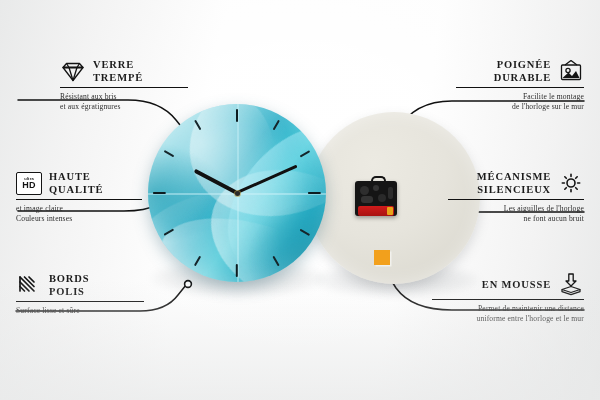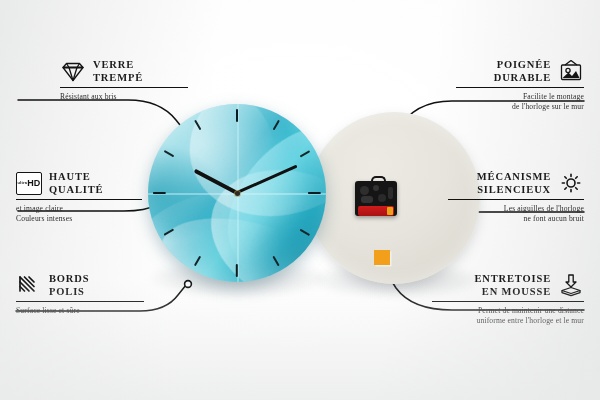--- a/index.html
+++ b/index.html
@@ -39,21 +39,21 @@
     font-family:"Liberation Serif", serif;
     font-size:7.6px;line-height:9.6px;color:#2d2d2d;letter-spacing:.15px;
   }
   .feat.right .desc{text-align:right;}
   .ico{width:26px;height:24px;flex:0 0 26px;display:block;}
   .ico svg{display:block;width:26px;height:24px;}
 
   
   .hdbox{
     width:24px;height:21px;border:1.6px solid #141414;border-radius:2px;
-    display:flex;flex-direction:row;align-items:center;justify-content:center;
+    display:flex;flex-direction:column;align-items:center;justify-content:center;
     background:#fff;flex:0 0 24px;
   }
   .hdbox .u{font-family:"Liberation Sans",sans-serif;font-size:4px;font-weight:700;
     letter-spacing:.2px;color:#141414;line-height:4px;}
   .hdbox .h{font-family:"Liberation Sans",sans-serif;font-size:9px;font-weight:700;
     letter-spacing:.2px;color:#141414;line-height:9px;}
 
   
   .clock-shadow{
     position:absolute;border-radius:50%;
@@ -229,20 +229,21 @@
           </svg>
       </span>
       <div class="titles">
         <div>VERRE</div>
         <div>TREMPÉ</div>
       </div>
     </div>
     <div class="rule"></div>
     <div class="desc">
       <div>Résistant aux bris</div>
+      <div>et aux égratignures</div>
     </div>
   </div>
 
   <div class="feat left" style="left:16px;top:170px;width:126px;">
     <div class="head">
       <span class="hdbox">
         <span class="u">ultra</span>
         <span class="h">HD</span>
       </span>
       <div class="titles">
@@ -326,21 +327,20 @@
     <div class="rule"></div>
     <div class="desc">
       <div>Facilite le montage</div>
       <div>de l'horloge sur le mur</div>
     </div>
   </div>
 
   <div class="feat right" style="left:432px;top:272px;width:152px;">
     <div class="head">
       <div class="titles">
-        <div>ENTRETOISE</div>
         <div>EN MOUSSE</div>
       </div>
       <span class="ico">
         <svg viewBox="0 0 26 24">
             <g fill="none" stroke="#141414" stroke-width="1.3" stroke-linejoin="round">
           <path d="M10.8 2 L15.2 2 L15.2 9 L18 9 L13 14 L8 9 L10.8 9 Z"></path>
           <path d="M13 14.5 L22 17.5 L13 20.5 L4 17.5 Z"></path>
           <path d="M4 17.5 L4 19.6 L13 22.6 L22 19.6 L22 17.5"></path>
         </g>
           </svg>

